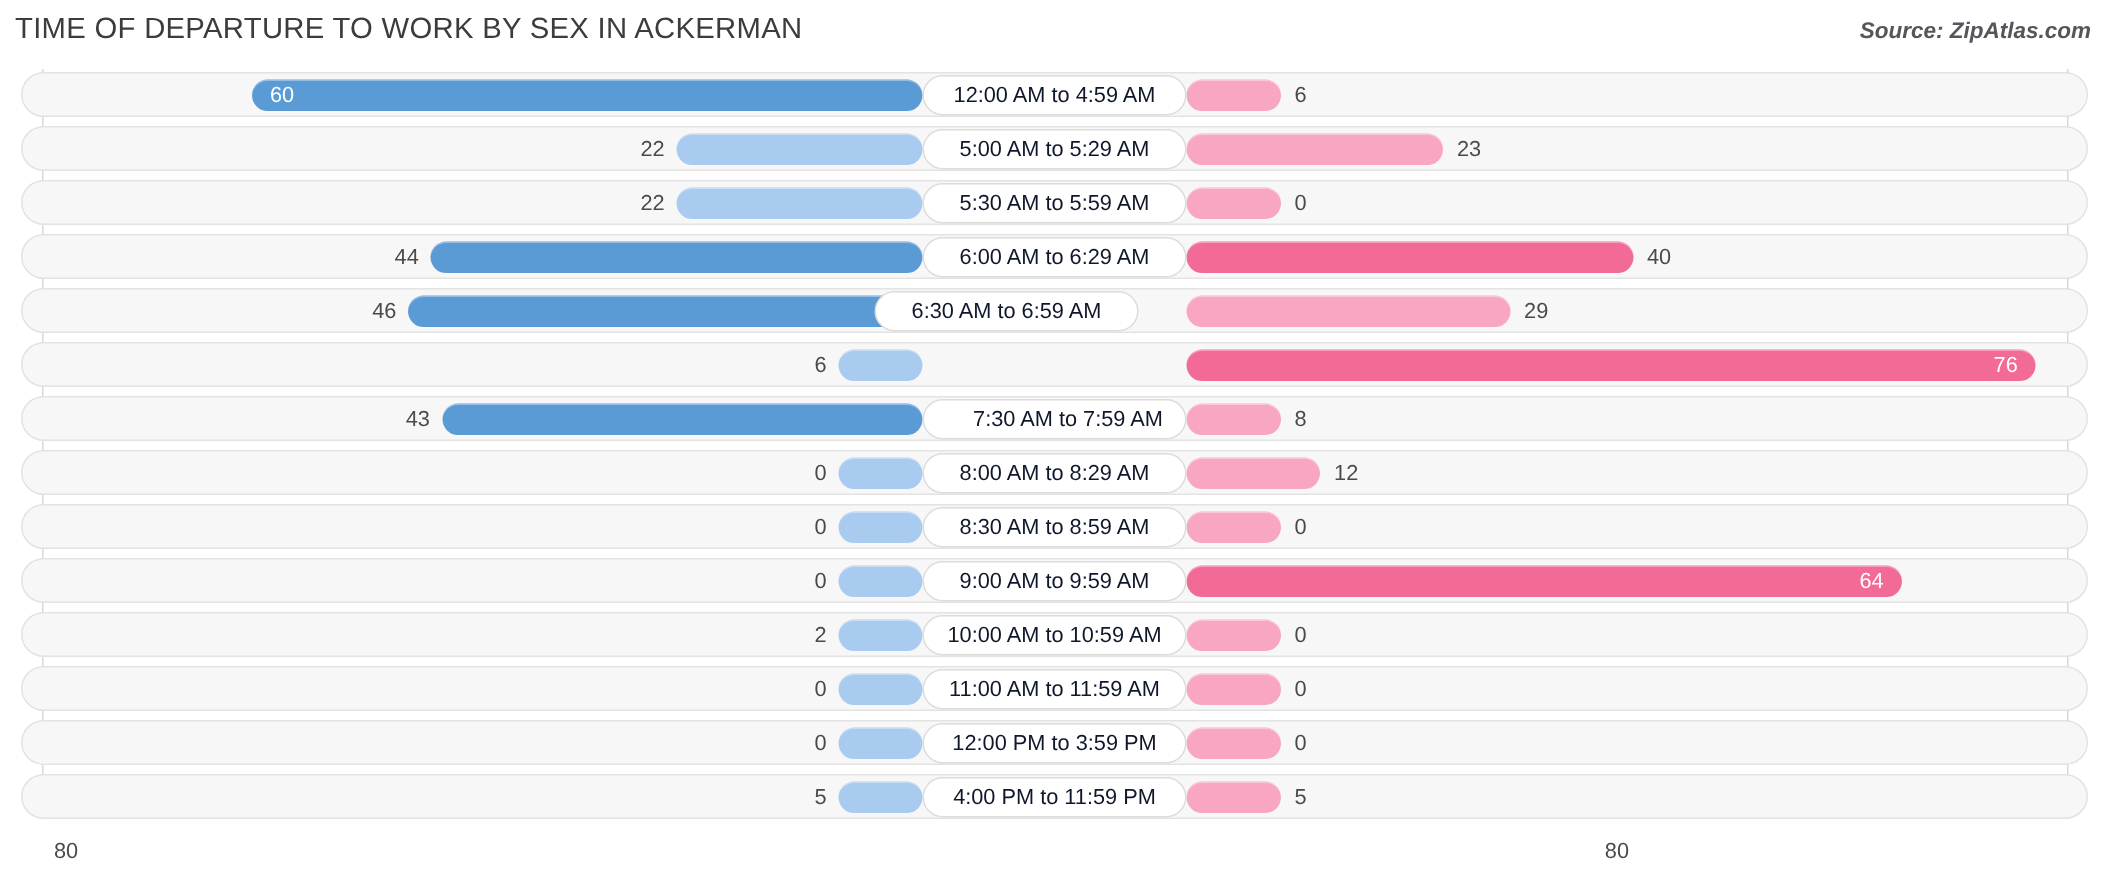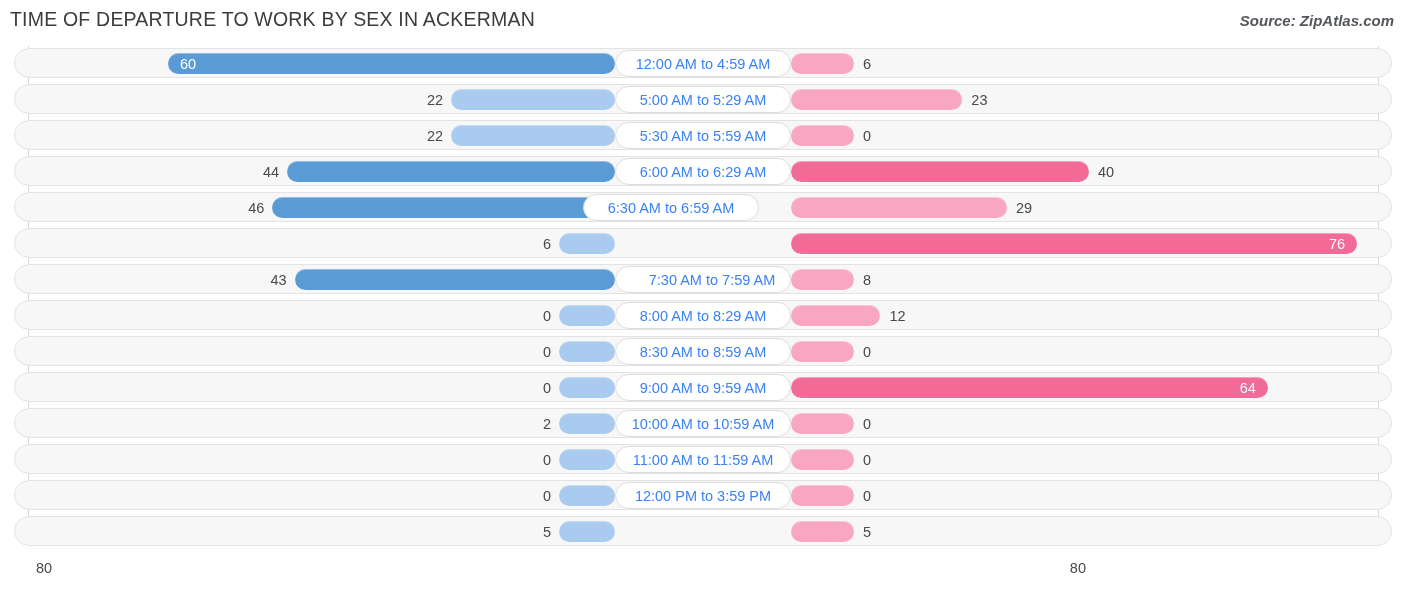--- a/index.html
+++ b/index.html
@@ -116,21 +116,21 @@
   
   .cat-pill {
     position: absolute;
     top: 1px;
     height: 27px;
     line-height: 27px;
     background: #ffffff;
     border: 1px solid #dcdcdc;
     border-radius: 14px;
     font-size: 14.5px;
-    color: #3b82f6;
+    color: #0f172a;
     text-align: center;
     white-space: nowrap;
     box-sizing: border-box;
     z-index: 4;
     padding: 0 10px;
   }
 
   
   .footer {
     position: absolute;
@@ -300,20 +300,21 @@
         <div class="val val-right" style="left: 848px;">0</div>
         <div class="cat-pill" style="left: 600px; width: 176px;">12:00 PM to 3:59 PM</div>
       </div>
     </div>
     <div class="row" style="top: 470px;">
       <div class="row-inner">
         <div class="bar bar-male dim" style="left: 544px; width: 56px;"></div>
         <div class="val val-left" style="left: 498px; width: 38px;">5</div>
         <div class="bar bar-female dim" style="left: 776px; width: 63px;"></div>
         <div class="val val-right" style="left: 848px;">5</div>
+        <div class="cat-pill" style="left: 600px; width: 176px;">4:00 PM to 11:59 PM</div>
       </div>
     </div>
   </div>
 
 <div class="footer">
   <div class="axis-max axis-max-left">80</div>
   <div class="axis-max axis-max-right">80</div>
   <div class="legend" id="legend">
       <div class="legend-item">
         <span class="legend-swatch" style="background: rgb(91, 155, 213);"></span>

